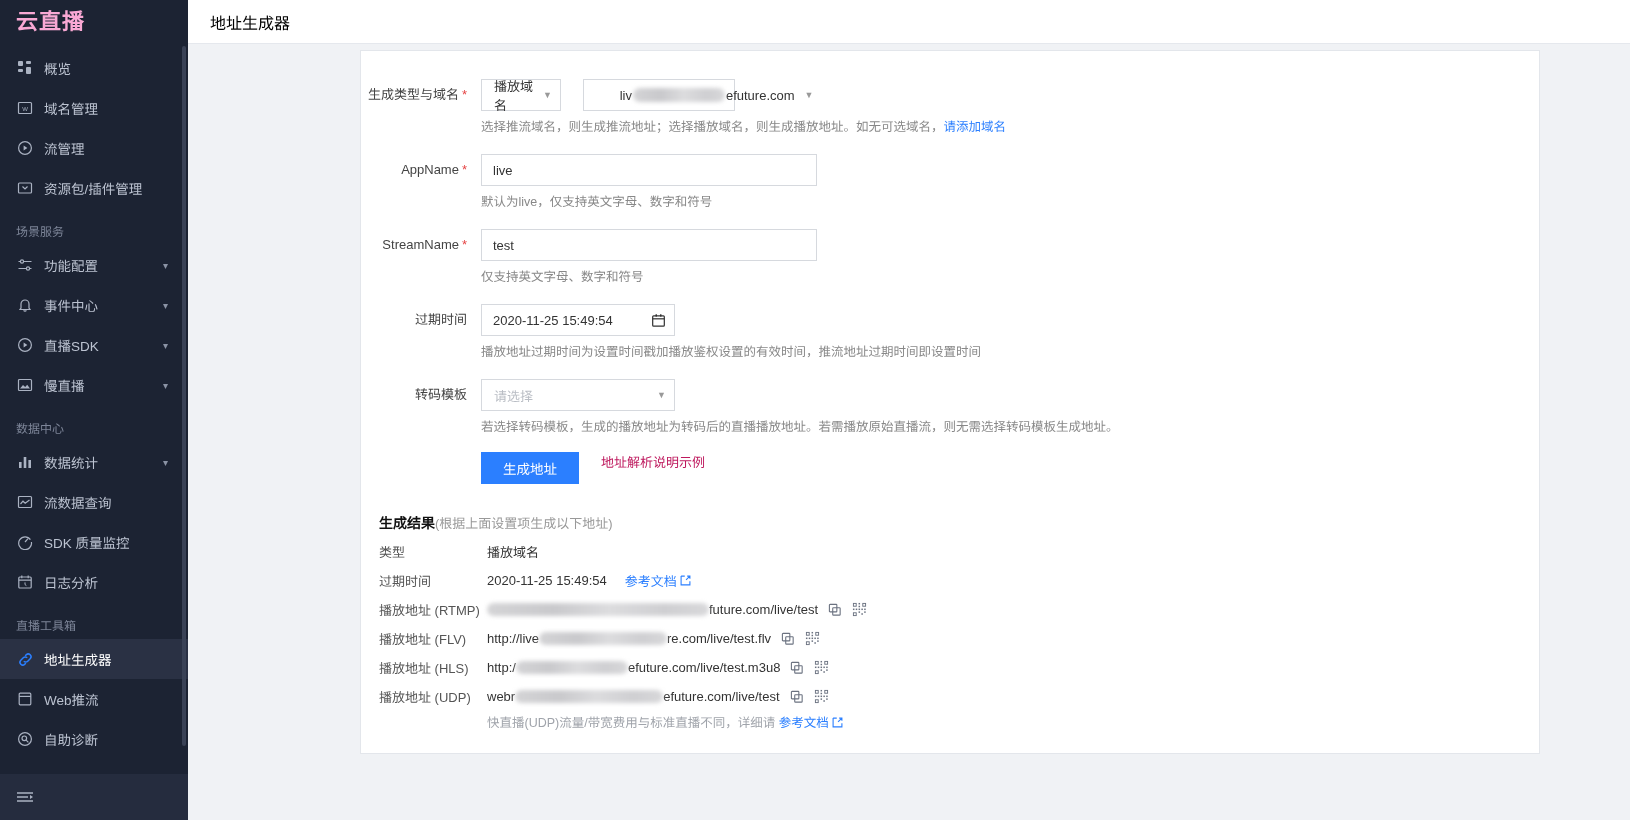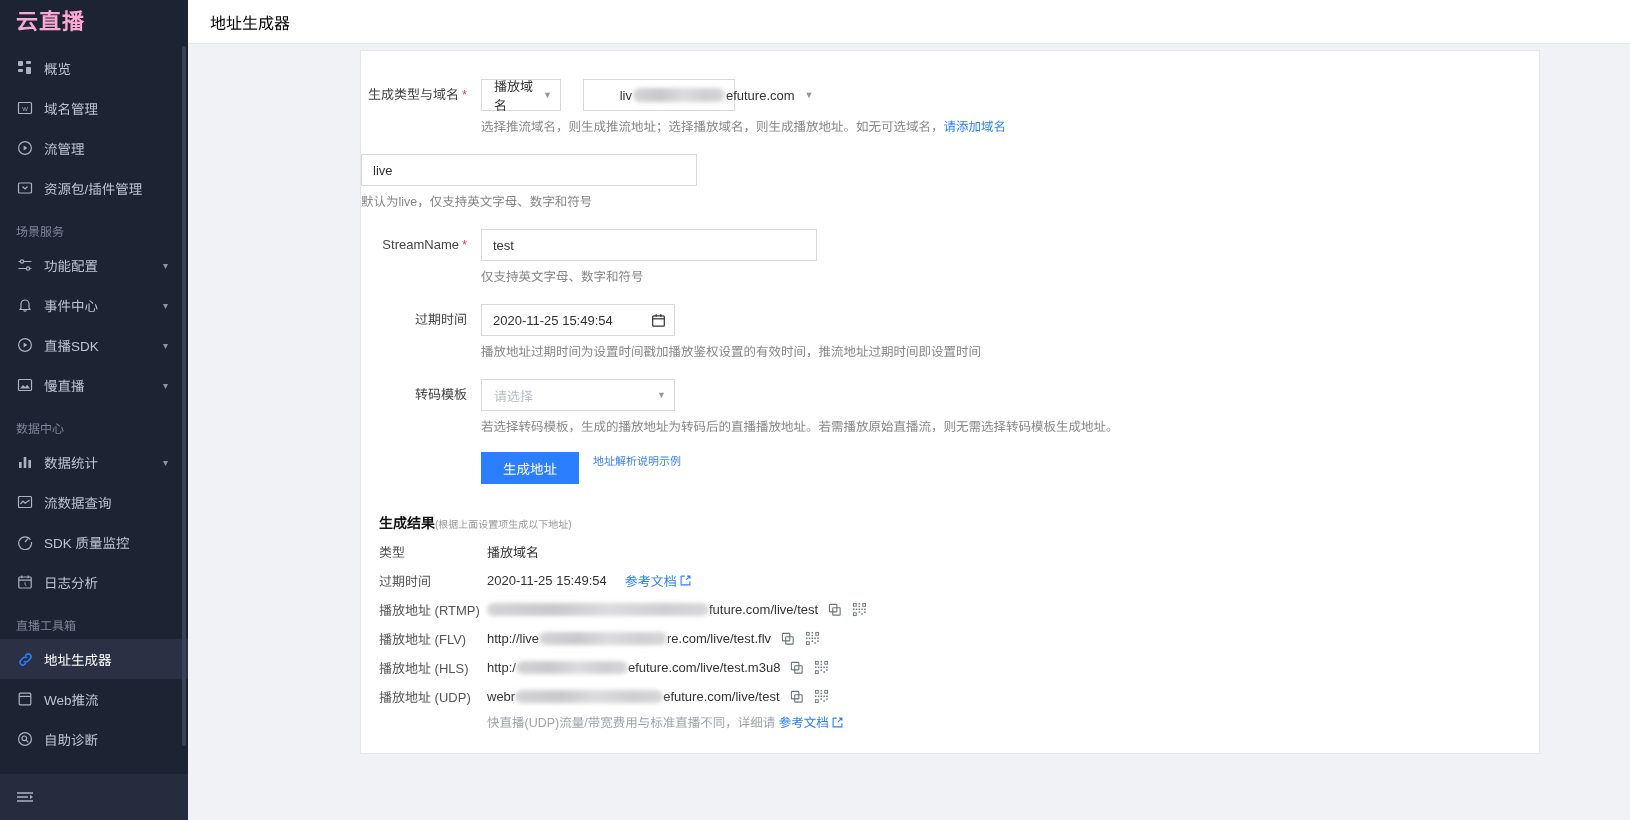--- a/index.html
+++ b/index.html
@@ -140,27 +140,27 @@
   .blur-sm { height:13px; border-radius:7px; filter:blur(2px); }
 
   .btnrow { display:flex; align-items:flex-start; margin-top:2px; }
   .btn-primary {
     background:#2b7fff; color:#fff;
     border:none; height:32px; padding:0 22px;
     font-size:13.5px; cursor:pointer;
     font-family:"Liberation Sans","DejaVu Sans",sans-serif;
   }
   .btn-link {
-    color:#3b82f6; font-size:11px; margin-left:14px; cursor:pointer;
+    color:#be185d; font-size:13px; margin-left:22px; cursor:pointer;
   }
 
   
   .results { margin-top:28px; padding-left:18px; }
   .res-title { font-size:14px; font-weight:bold; color:#111; }
-  .res-title .sub { font-weight:normal; font-size:10px; color:#999; }
+  .res-title .sub { font-weight:normal; font-size:13px; color:#999; }
   .res-row { display:flex; align-items:center; margin-top:10px; font-size:13px; }
   .res-label { width:108px; flex:0 0 108px; color:#555; }
   .res-val { color:#333; display:flex; align-items:center; }
   .res-val .txt { white-space:nowrap; }
   .icon-btn { margin-left:10px; cursor:pointer; color:#6b7280; display:inline-flex; }
   .doclink { color:#2b7fff; margin-left:18px; display:inline-flex; align-items:center; cursor:pointer; }
   .doclink svg { margin-left:3px; }
   .res-note { font-size:12.5px; color:#a0a4ab; margin-top:6px; padding-left:108px; }
   .res-note .link { color:#2b7fff; }
   svg { display:block; }
@@ -383,20 +383,23 @@
               </span>
               <span class="caret">▼</span>
             </div>
             <div class="helper">
               <span>选择推流域名，则生成推流地址；选择播放域名，则生成播放地址。如无可选域名，</span><span class="link">请添加域名</span>
             </div>
           </div>
         </div>
 
         <div class="frow">
+          <div class="flabel">
+            <span>AppName</span><span class="req">*</span>
+          </div>
           <div class="fctl">
             <input class="textinput" type="text" value="live" style="">
             <div class="helper">默认为live，仅支持英文字母、数字和符号</div>
           </div>
         </div>
 
         <div class="frow">
           <div class="flabel">
             <span>StreamName</span><span class="req">*</span>
           </div>

